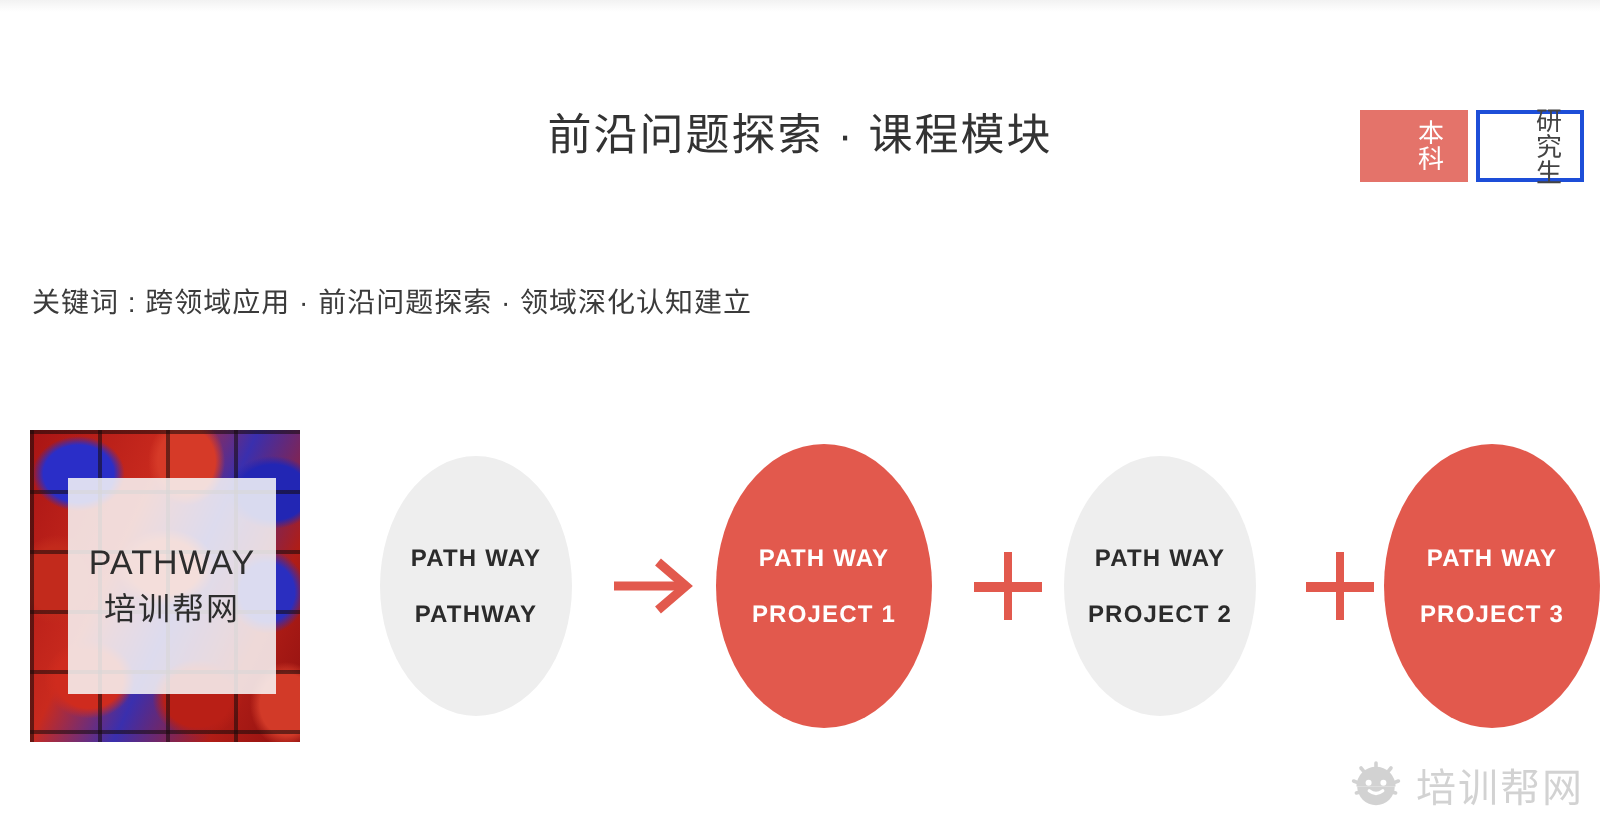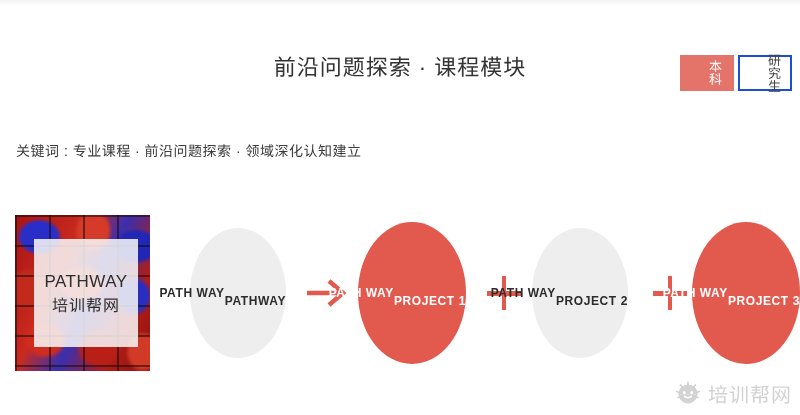--- a/index.html
+++ b/index.html
@@ -159,23 +159,23 @@
     line-height: 1;
     color: #2d2d2d;
     letter-spacing: 1px;
     white-space: nowrap;
   }
 
   
   .node {
     position: absolute;
     display: flex;
-    flex-direction: row;
-    align-items: center;
-    justify-content: flex-end;
+    flex-direction: column;
+    align-items: center;
+    justify-content: center;
     border-radius: 50%;
     text-align: center;
     cursor: pointer;
   }
   .node .ln {
     font-size: 12px;
     line-height: 1;
     font-weight: bold;
     letter-spacing: 0.6px;
     white-space: nowrap;
@@ -257,21 +257,21 @@
 
 <div class="header">
   <div class="page-title">前沿问题探索 · 课程模块</div>
 
   <div class="seg-group">
     <div class="seg-btn active">本科</div>
     <div class="seg-btn inactive">研究生</div>
   </div>
 </div>
 
-<div class="keywords">关键词 : 专业课程 · 前沿问题探索 · 领域深化认知建立</div>
+<div class="keywords">关键词 : 跨领域应用 · 前沿问题探索 · 领域深化认知建立</div>
 
 <div class="flow">
 
   <div class="cover-card">
     <div class="cover-art"></div>
     <div class="cover-grid"></div>
     <div class="cover-overlay">
       <div class="cover-en">PATHWAY</div>
       <div class="cover-cn">培训帮网</div>
     </div>

